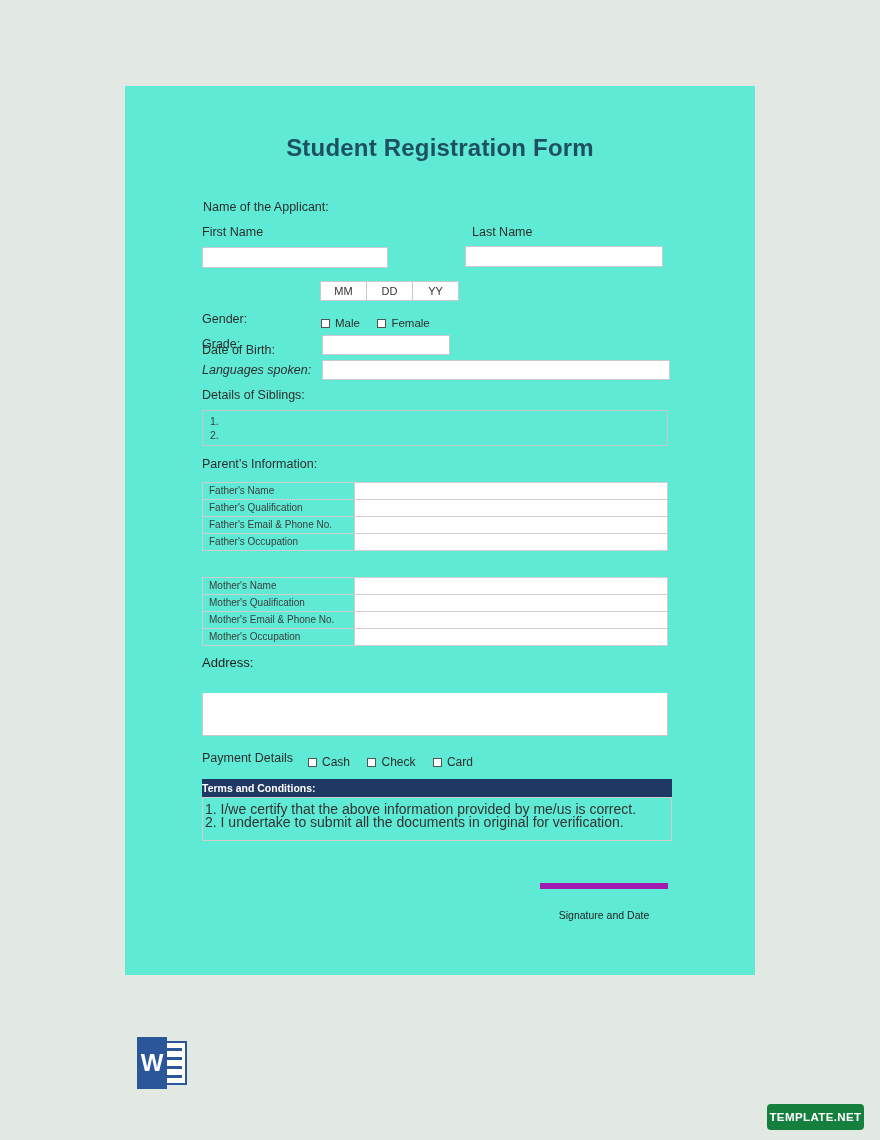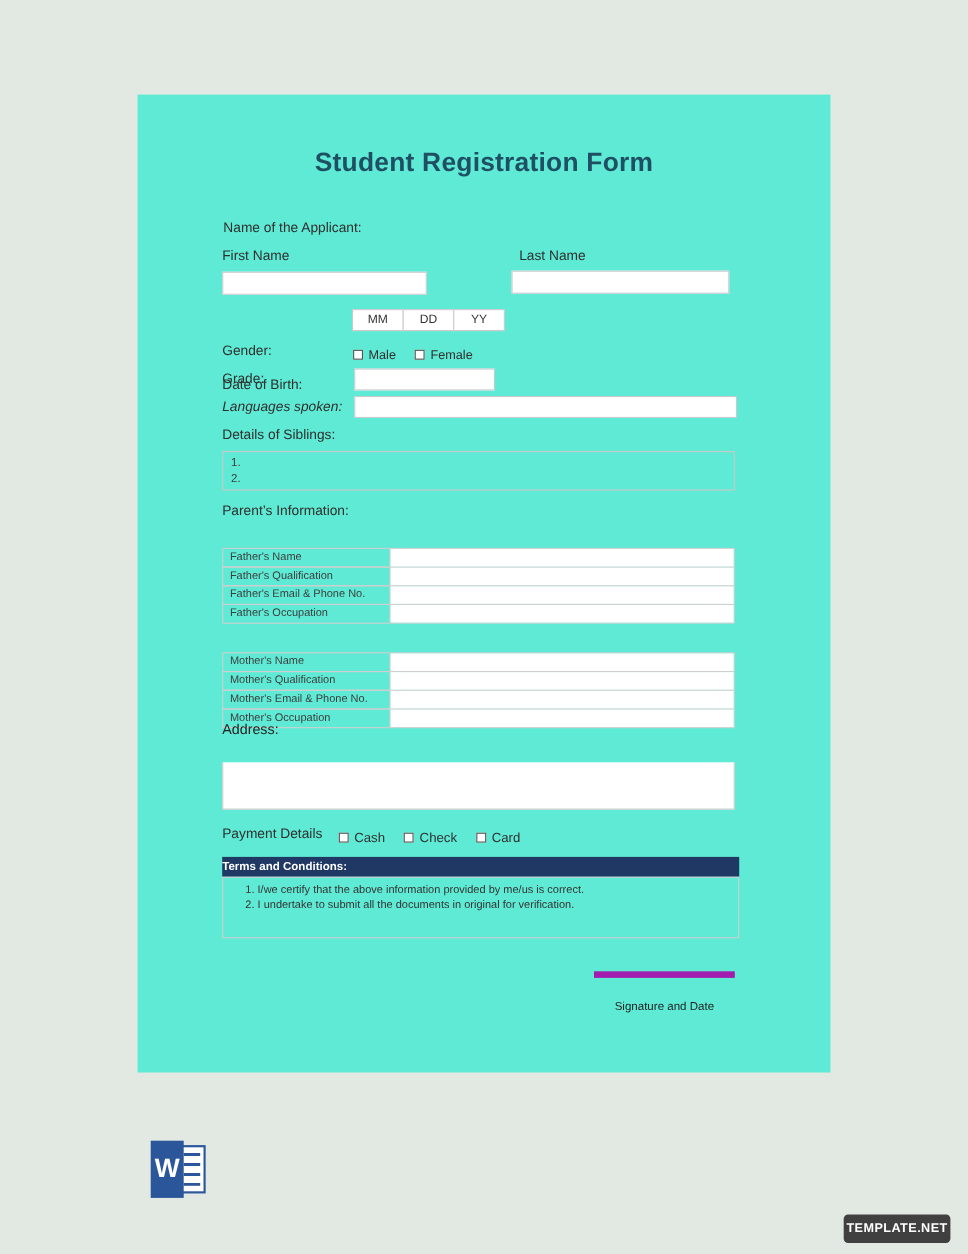--- a/index.html
+++ b/index.html
@@ -63,21 +63,21 @@
     width: 466px; height: 36px;
     border: 1px solid #c9c9c9;
     padding: 3px 7px;
     font-size: 10.5px;
     line-height: 14px;
     color: #3d3d3d;
   }
   
   .ptable { position: absolute; left: 77px; width: 466px; }
   .prow { display: flex; height: 18px; border: 1px solid #cfcfcf; margin-top: -1px; }
-  .prow:first-child { margin-top: 16px; }
+  .prow:first-child { margin-top: 0; }
   .pcell-label {
     width: 152px;
     border-right: 1px solid #cfcfcf;
     padding-left: 6px;
     line-height: 16px;
     font-size: 10px;
     color: #3d3d3d;
   }
   .pcell-value { flex: 1; background: #fff; }
   
@@ -94,24 +94,24 @@
     top: 607px; left: 77px;
     width: 466px; height: 43px;
     border: 1px solid #c9c9c9;
     border-top: none;
     background: #fff;
   }
   .terms-bar { top: 693px; width: 470px; height: 18px; font-size: 10.5px; line-height: 18px; padding-left: 0; }
   .terms-box {
     position: absolute;
     top: 711px; left: 77px;
-    width: 470px; height: 56px;
+    width: 470px; height: 44px;
     border: 1px solid #cfcfcf;
-    padding: 5px 20px;
-    font-size: 10px;
+    padding: 5px 2px;
+    font-size: 14px;
     line-height: 13px;
     color: #333;
   }
   
   .sig-block {
     position: absolute;
     top: 797px; left: 415px;
     width: 128px;
     border-top: 6px solid #a21caf;
     text-align: center;
@@ -143,21 +143,21 @@
     align-items: center;
     justify-content: center;
     font-size: 24px;
     font-weight: 700;
   }
   
   .tn-badge {
     position: absolute;
     left: 767px; top: 1104px;
     width: 97px; height: 26px;
-    background: #404040;
+    background: #15803d;
     border-radius: 4px;
     color: #fff;
     display: flex;
     align-items: center;
     justify-content: center;
     font-size: 11.5px;
     font-weight: 700;
     letter-spacing: 0.4px;
   }
 </style>

